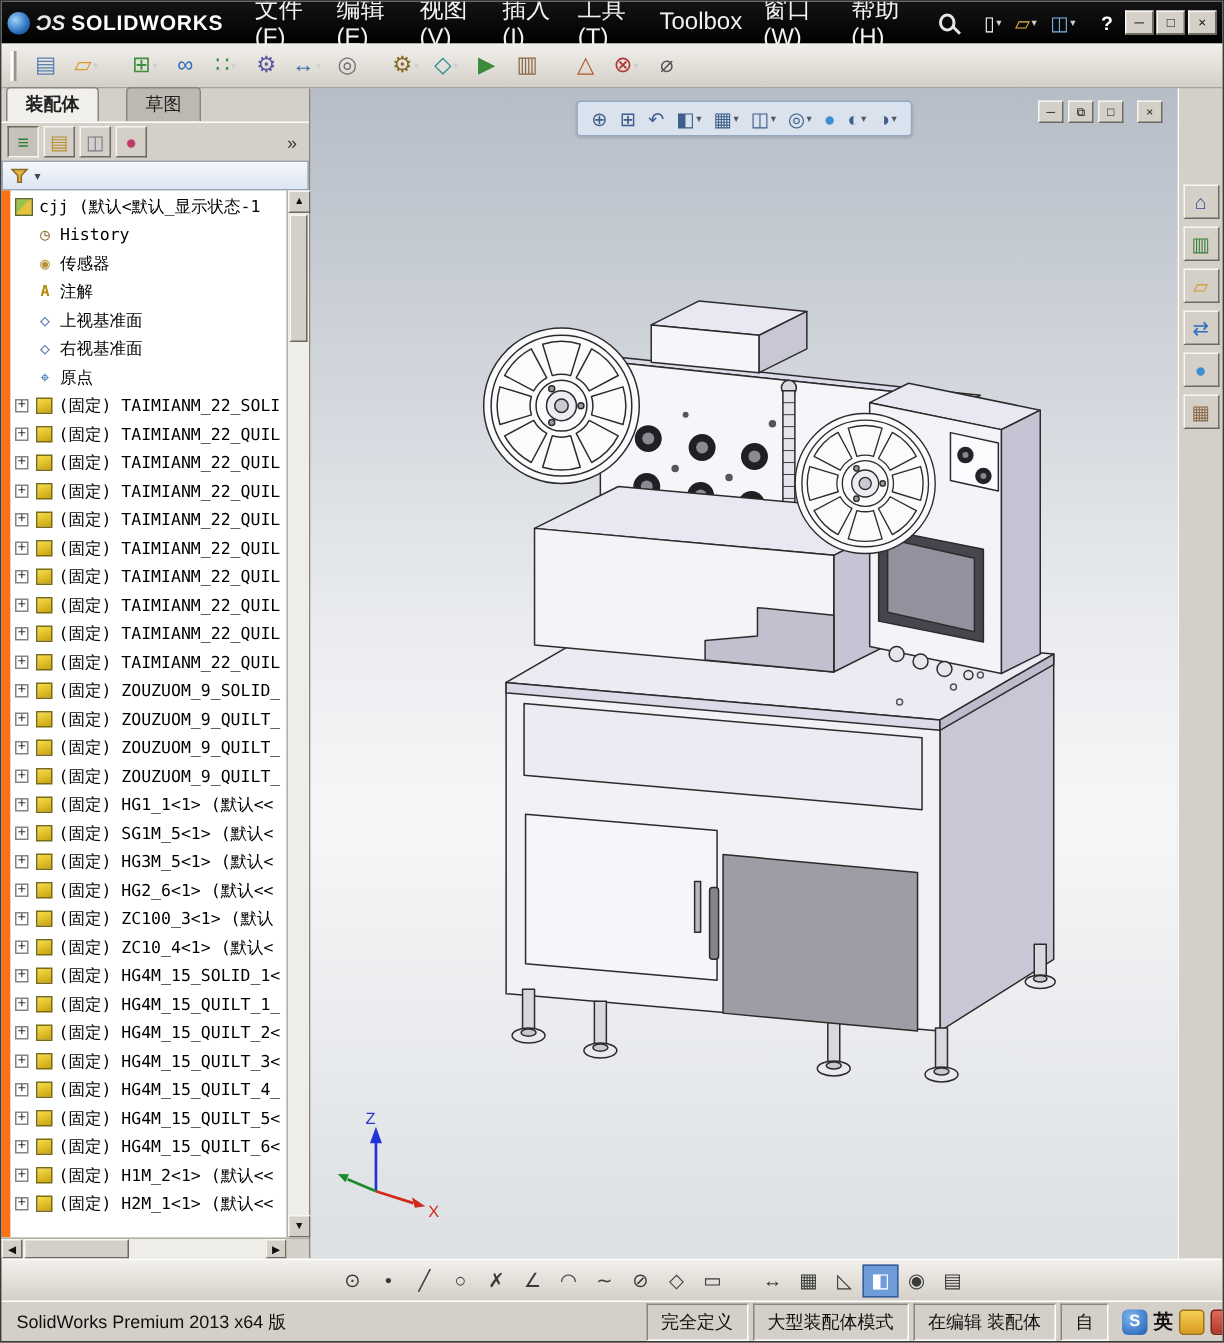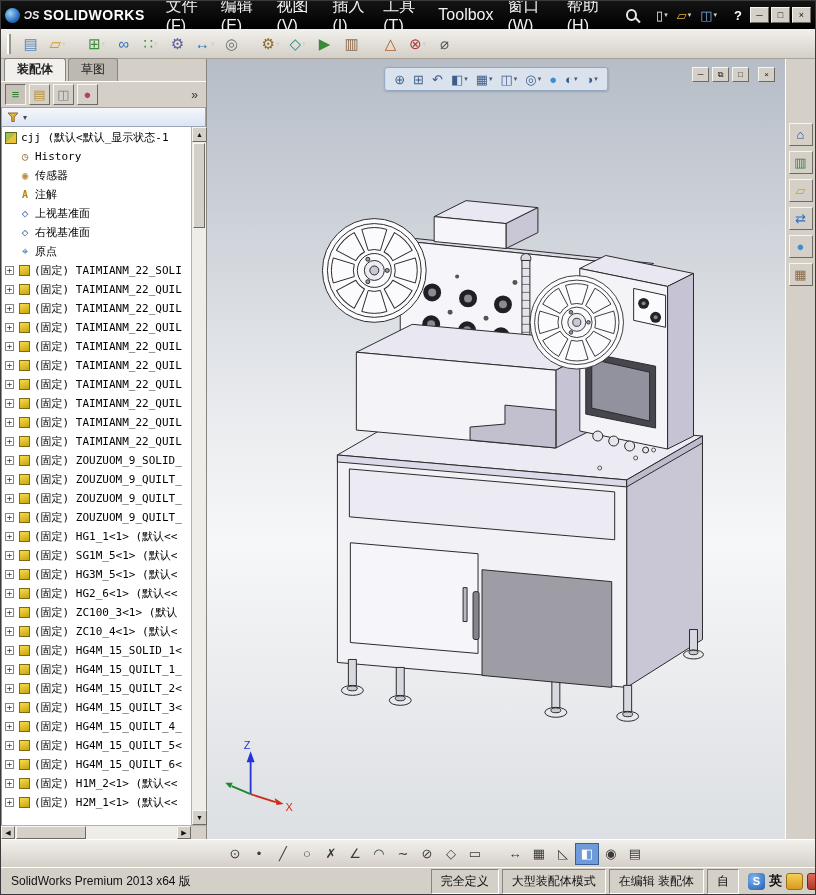--- a/index.html
+++ b/index.html
@@ -7,21 +7,21 @@
   body { font-family: "Liberation Sans", "DejaVu Sans", sans-serif; }
   .window { width:816px; height:895px; background:#d4d0c8; position:relative; overflow:hidden;
             display:flex; flex-direction:column; border:1px solid #3a3a3a; }
 
   
   .titlebar { height:28px; background:linear-gradient(#141414,#000); color:#fff; display:flex;
               align-items:center; padding:0 4px; flex:none; }
   .logo { display:flex; align-items:center; gap:4px; margin-right:14px; }
   .logo-swirl { width:15px; height:15px; border-radius:50%;
                 background:radial-gradient(circle at 35% 35%, #9fd4f7, #2a6fc0 60%, #123d77); }
-  .logo-mark { font-weight:bold; font-style:italic; font-size:11px; color:#e8e8e8; }
+  .logo-mark { font-weight:bold; font-style:italic; font-size:14px; color:#e8e8e8; }
   .logo-text { font-weight:bold; font-size:14px; letter-spacing:.5px; color:#fff; }
   .menus { display:flex; align-items:center; }
   .menu-item { font-size:16px; padding:3px 7px; color:#f2f2f2; cursor:default; }
   .search { width:12px; height:12px; border:2px solid #e6e6e6; border-radius:50%; position:relative; margin:0 10px; }
   .search::after { content:""; position:absolute; width:7px; height:2px; background:#e6e6e6;
                    transform:rotate(45deg); right:-6px; bottom:-2px; }
   .qat { display:flex; align-items:center; gap:3px; margin-left:6px; }
   .qat-btn { display:flex; align-items:center; gap:1px; background:none; border:none; padding:2px 3px; }
   .qat-glyph { font-size:13px; line-height:1; }
   .dd { font-size:7px; color:#cfcfcf; }
@@ -38,35 +38,35 @@
   .tb { width:27px; height:25px; background:none; border:1px solid transparent; display:inline-flex;
         align-items:center; justify-content:center; gap:1px; }
   .tb-glyph { font-size:15px; line-height:1; }
   .toolbar .tb:nth-of-type(3), .toolbar .tb:nth-of-type(9), .toolbar .tb:nth-of-type(13) { margin-left:12px; }
 
   
   .main { flex:1; display:flex; min-height:0; }
 
   
   .left-panel { width:206px; flex:none; background:#d4d0c8; display:flex; flex-direction:column; border-right:1px solid #8a857c; }
-  .ptabs { height:22px; display:flex; align-items:flex-end; padding:2px 2px 0 3px; gap:2px; flex:none; }
+  .ptabs { height:22px; display:flex; align-items:flex-end; padding:2px 2px 0 3px; gap:18px; flex:none; }
   .ptab { font-size:12px; padding:2px 12px 3px; border:1px solid #8a857c; border-bottom:none;
           border-radius:3px 3px 0 0; background:#bdb9b1; color:#222; }
   .ptab.active { background:#f1f0ed; font-weight:bold; }
   .mgr-row { height:26px; display:flex; align-items:center; gap:3px; padding:0 4px; flex:none;
              background:#d4d0c8; border-top:1px solid #fff; }
   .mgr-btn { width:21px; height:21px; font-size:13px; }
   .mgr-btn.active { border-color:#6e6a63 #f7f5f1 #f7f5f1 #6e6a63; background:#c6c2ba; }
   .chev { margin-left:auto; background:none; border:none; font-size:12px; color:#333; padding:0 4px; }
   .filter-row { height:20px; flex:none; background:linear-gradient(#f4f7fc,#dde5f1); border:1px solid #9aa4b8;
                 display:flex; align-items:center; padding:0 5px; gap:4px; }
   .filter-dd { font-size:8px; color:#445; }
   .filter-input { flex:1; border:none; background:transparent; font-size:11px; outline:none; }
 
-  .treewrap { flex:1; display:flex; min-height:0; border-left:1px solid #f97316; }
+  .treewrap { flex:1; display:flex; min-height:0; border-left:6px solid #f97316; }
   .tree { flex:1; background:#fff; overflow:hidden; font-family:"DejaVu Sans Mono", monospace;
           font-size:11px; color:#000; padding-top:1px; }
   .tree-row { display:flex; align-items:center; height:19px; padding-left:3px; white-space:nowrap; }
   .gutter { width:14px; flex:none; display:flex; align-items:center; }
   .exp { width:9px; height:9px; border:1px solid #848484; background:#fff; font-size:9px; line-height:7px;
          text-align:center; color:#333; display:inline-block; }
   .ti { width:12px; height:12px; display:inline-flex; align-items:center; justify-content:center;
         margin-right:4px; flex:none; font-size:11px; }
   .ti.assembly { background:linear-gradient(135deg,#9ec24e 45%,#e8c23a 45%); border:1px solid #5a6a20; }
   .ti.part { background:linear-gradient(160deg,#f7dc4a,#c9a40f); border:1px solid #7a6a14; width:11px; height:11px; }

